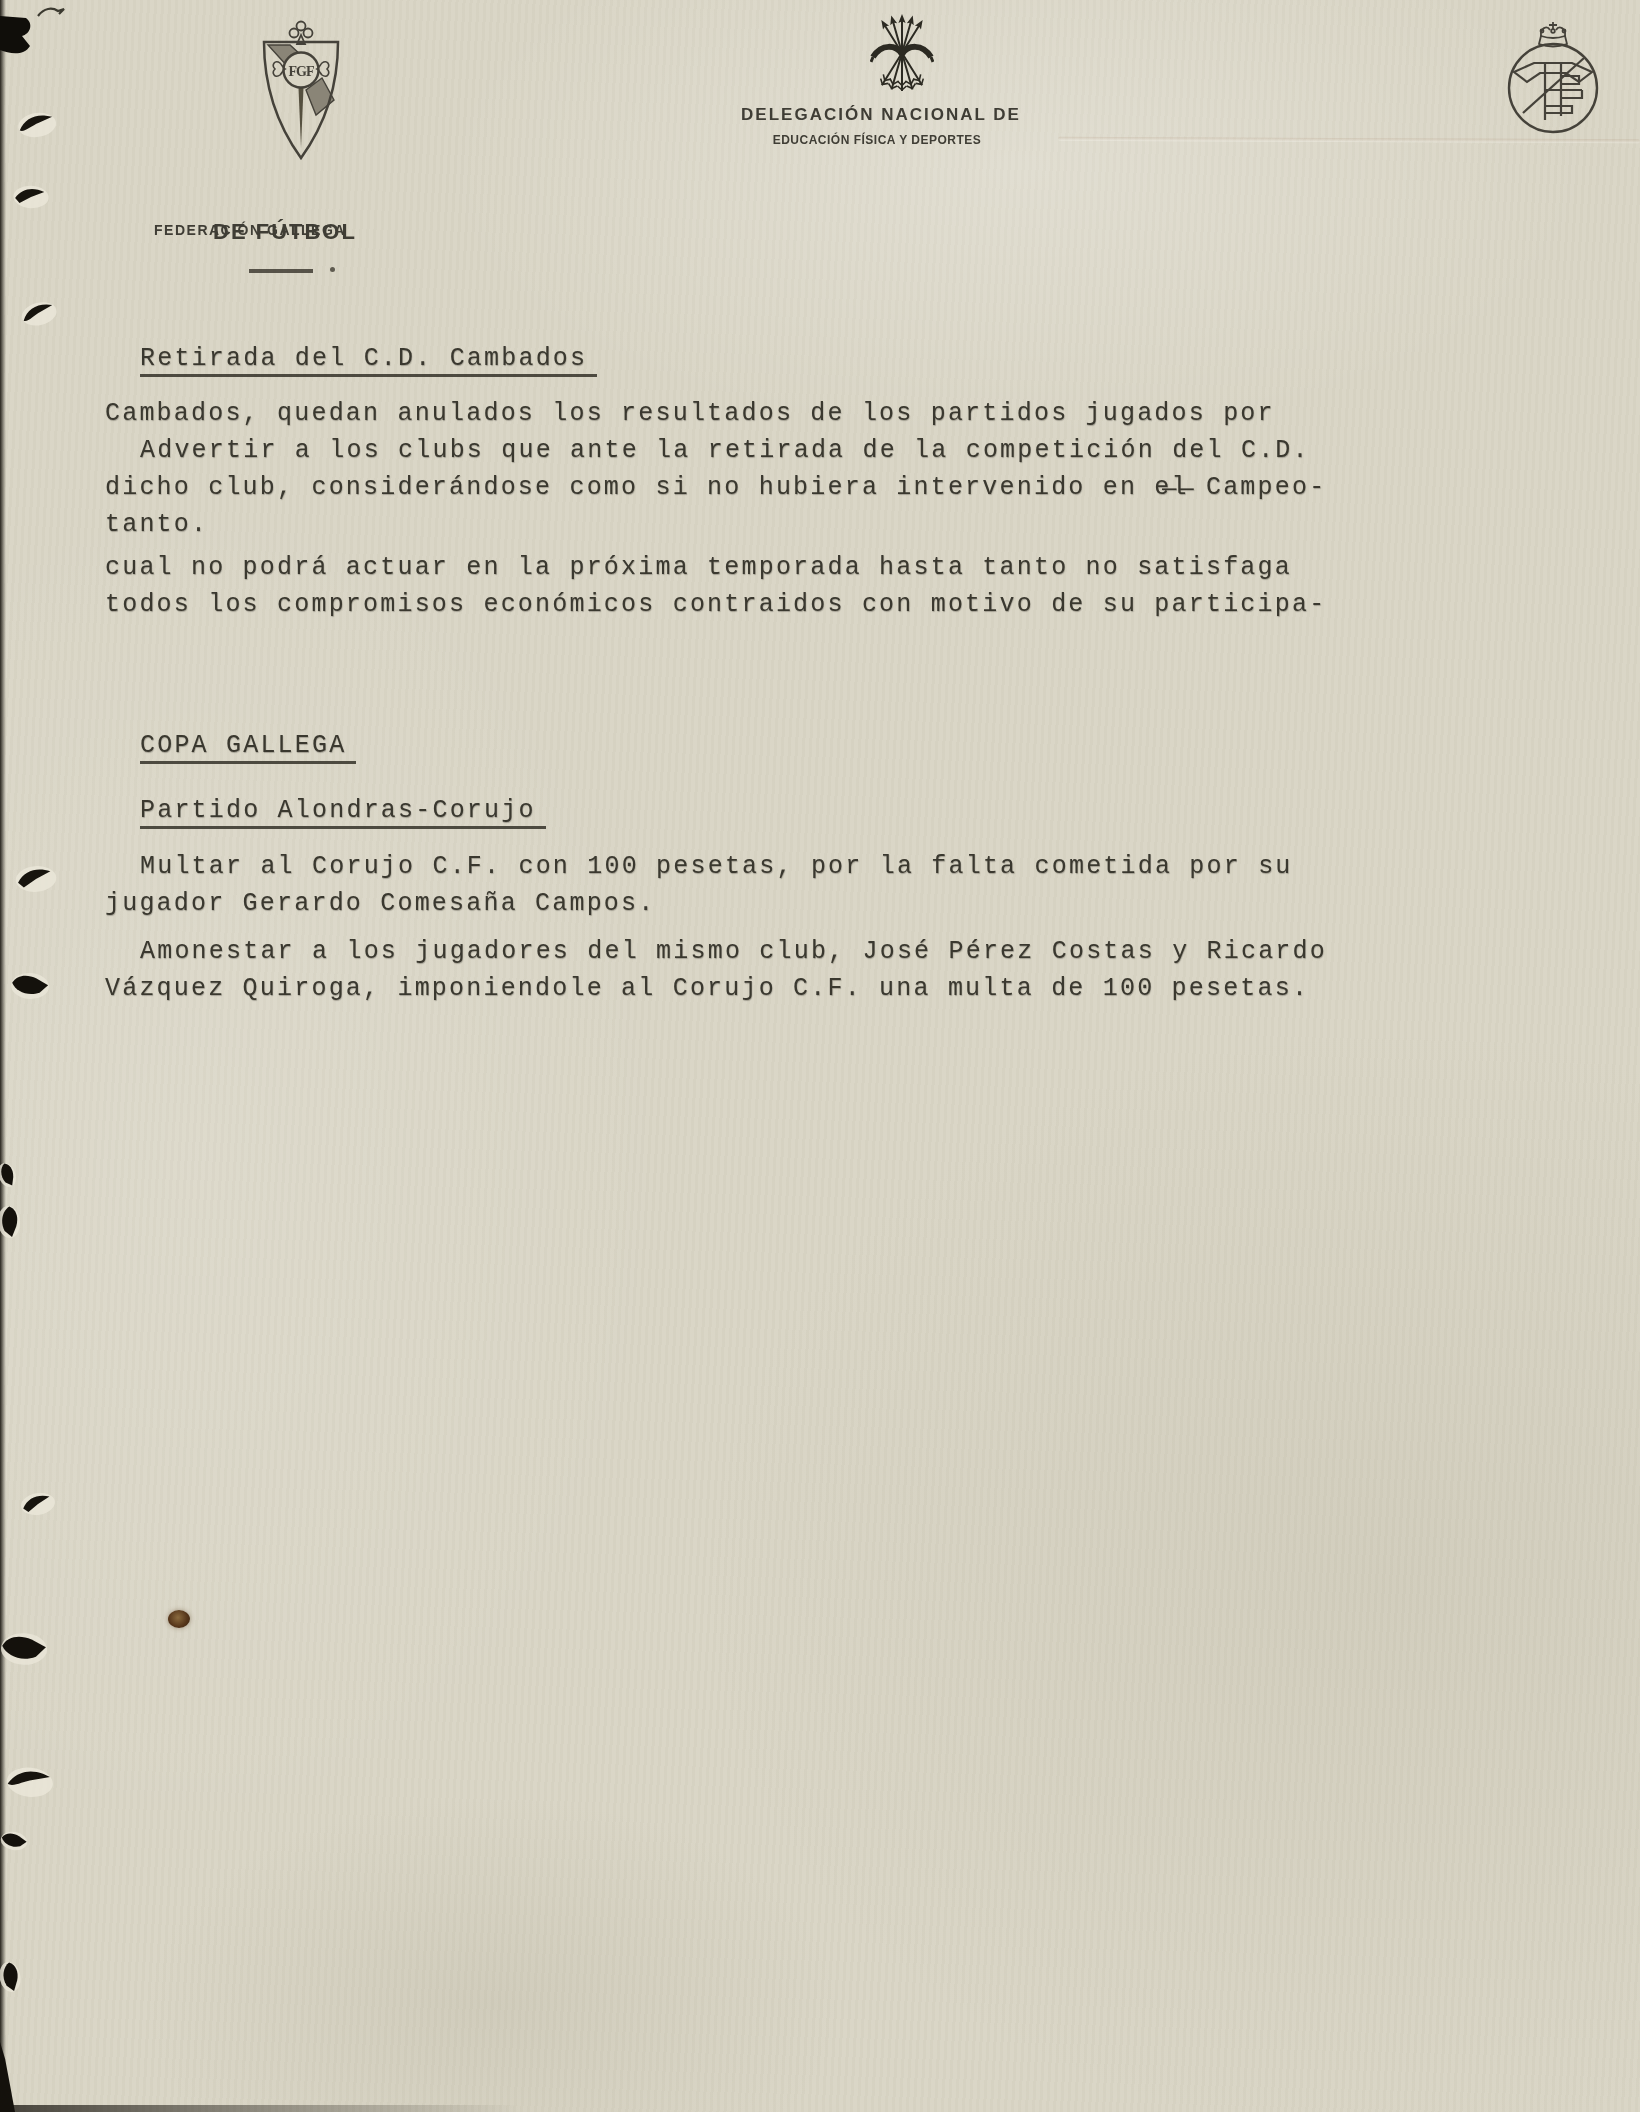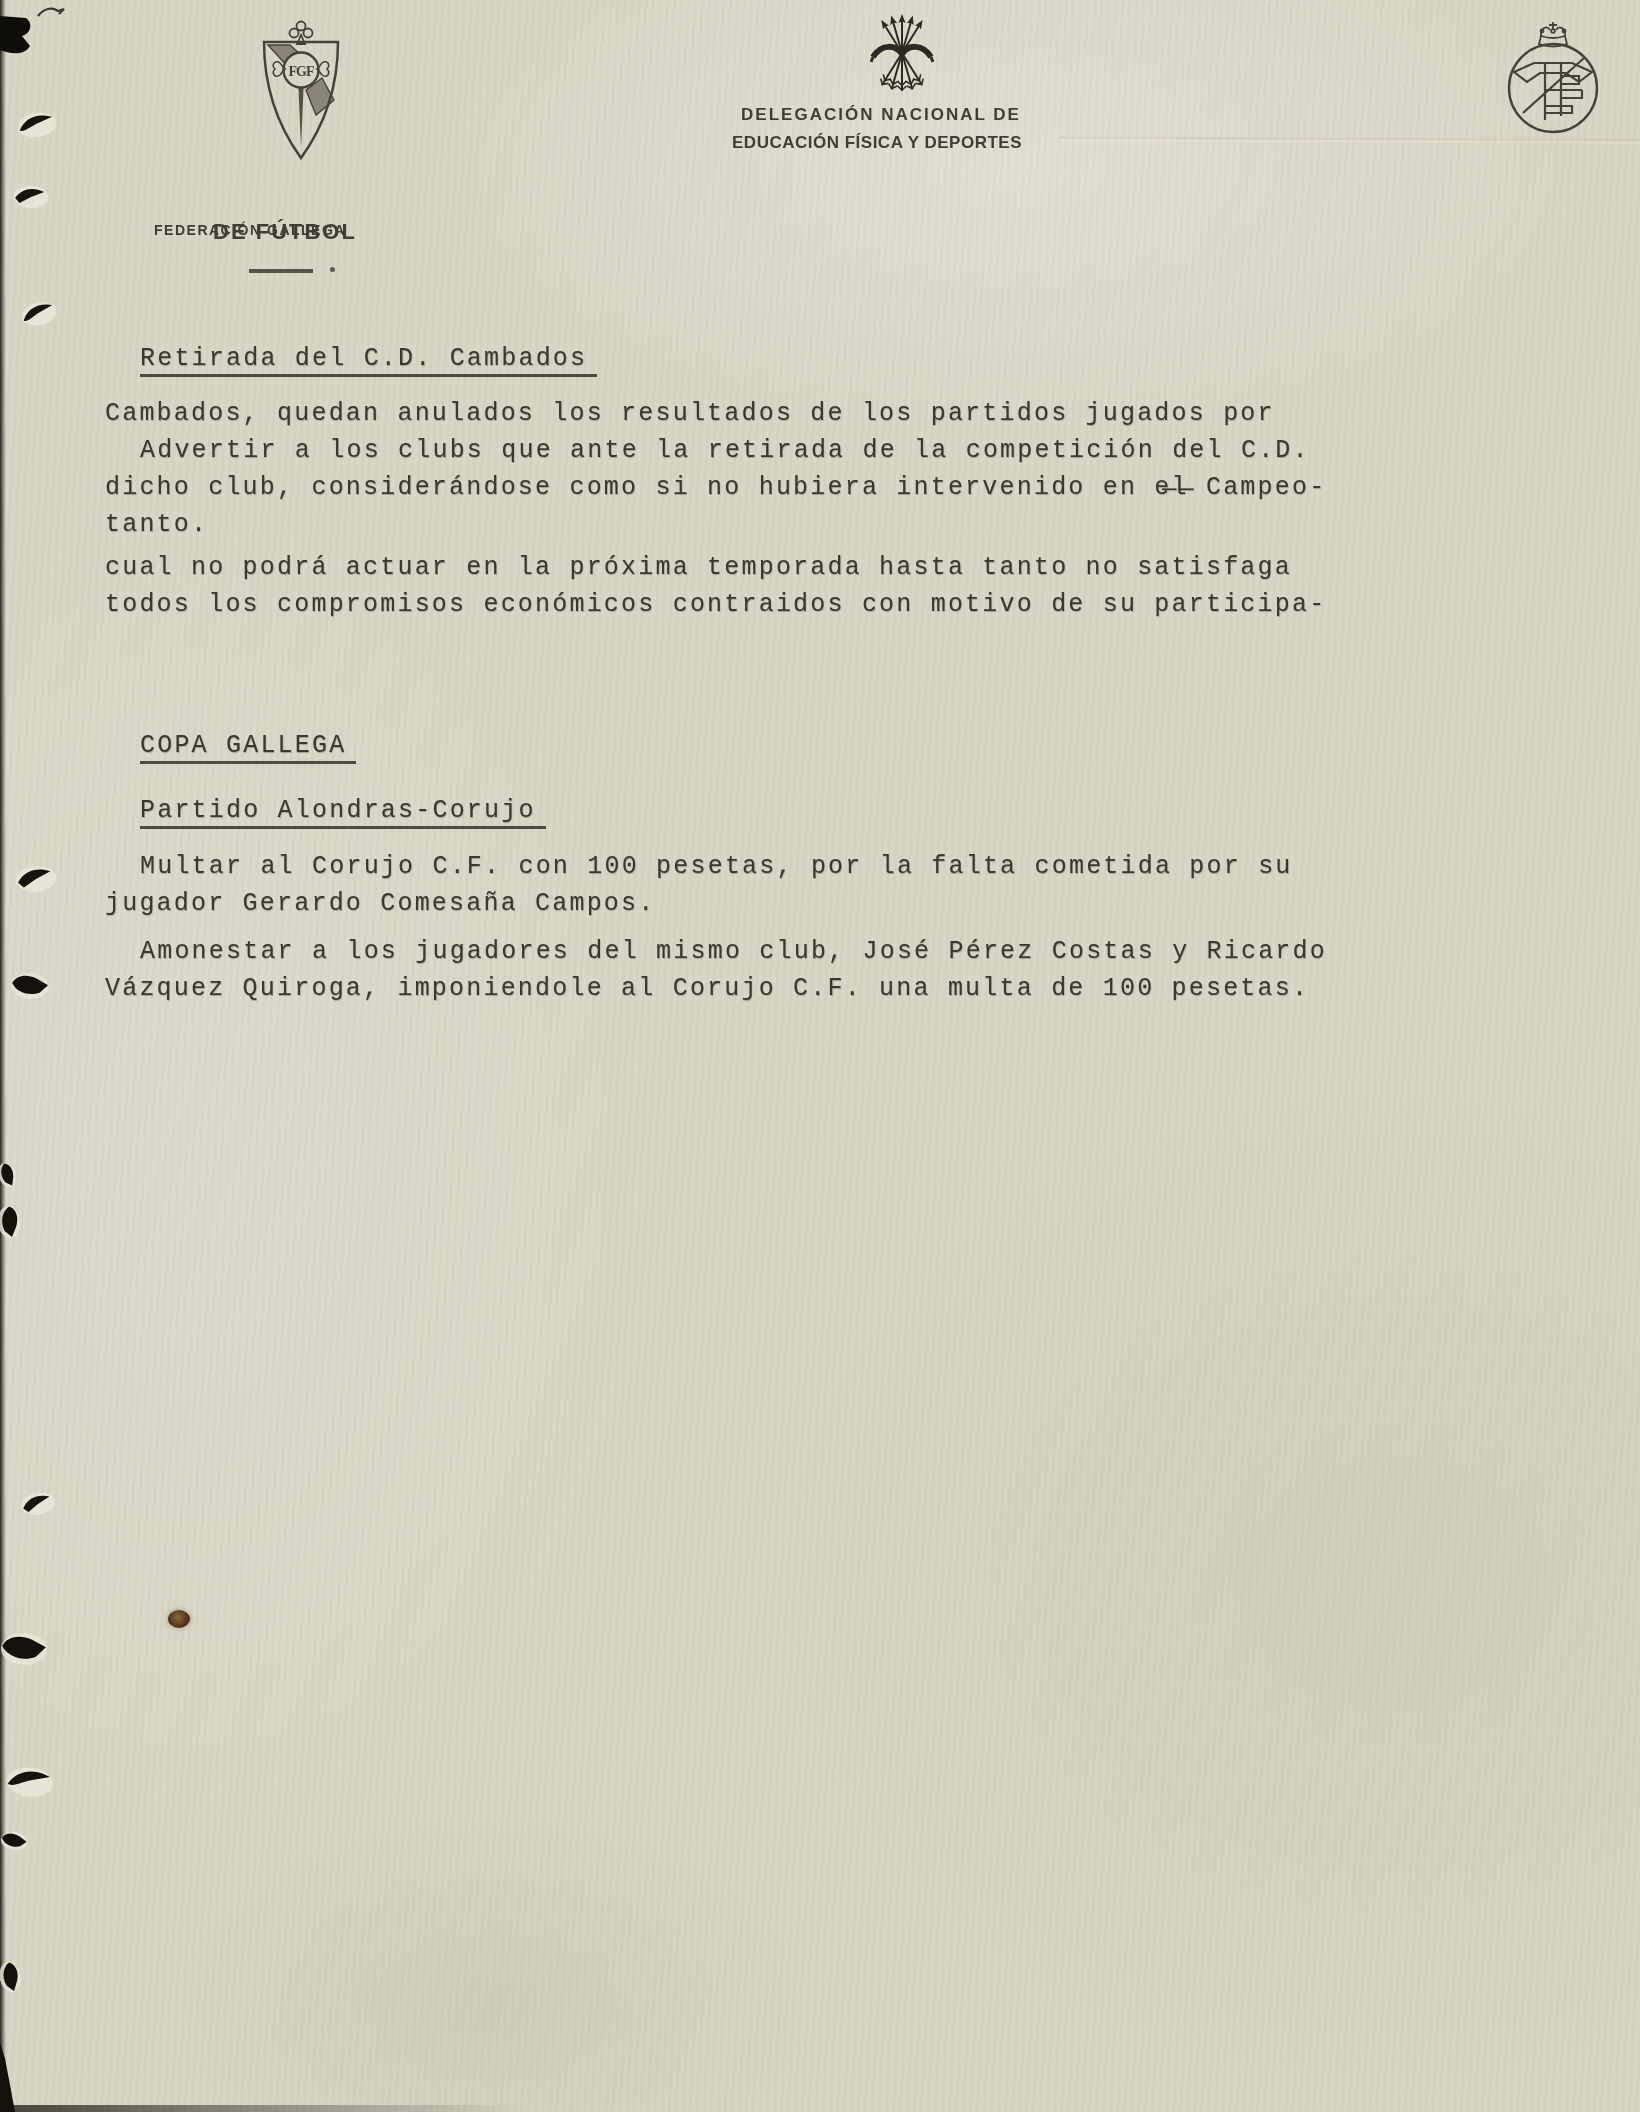--- a/index.html
+++ b/index.html
@@ -24,21 +24,21 @@
   .tline { height:37px; }
   .ind { padding-left:35px; }
   .uh span { border-bottom:3.5px solid rgba(52,49,40,0.85); padding:0 10px 1px 0; }
   .lh-sans {
     font-family:"Liberation Sans","DejaVu Sans",sans-serif; font-weight:700;
     color: var(--letterhead_ink, #3f3d35); text-align:center; white-space:nowrap;
   }
   .fed1 { font-size:14px; letter-spacing:1.5px;margin-top:40px; }
   .fed2 { font-size:22px; letter-spacing:2px; }
   .del1 { font-size:17px; letter-spacing:2px; }
-  .del2 { font-size:17px; letter-spacing:0.5px; }
+  .del2 { font-size:12px; letter-spacing:0.5px; }
   .rule { background:rgba(64,60,50,0.85); }
   .mark { position:absolute; pointer-events:none; }
   .mark svg { display:block; width:100%; height:100%; }
   .edge-strip {
     left:0; top:0; width:6px; height:2112px;
     background:linear-gradient(90deg, rgba(25,22,16,0.92), rgba(25,22,16,0.30) 65%, transparent);
   }
   .bottom-wedge { left:0; top:2042px; width:15px; height:70px; background:#14110c;
     clip-path:polygon(0 0, 35% 25%, 100% 100%, 0 100%); }
   .bottom-shadow { left:0; top:2105px; width:520px; height:7px;

